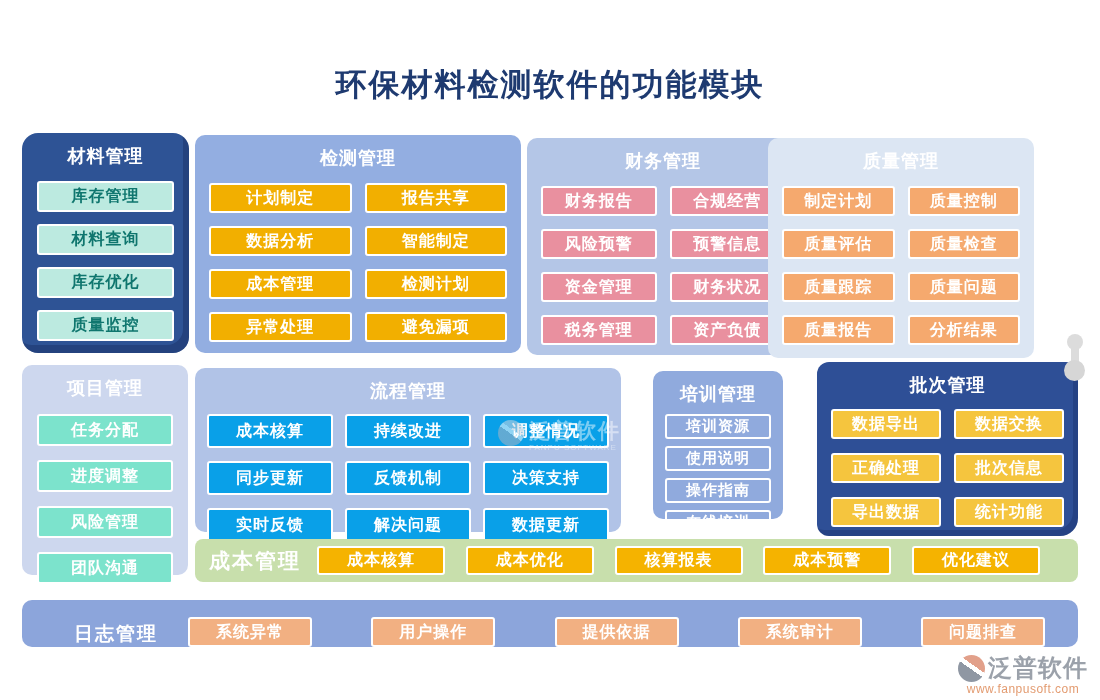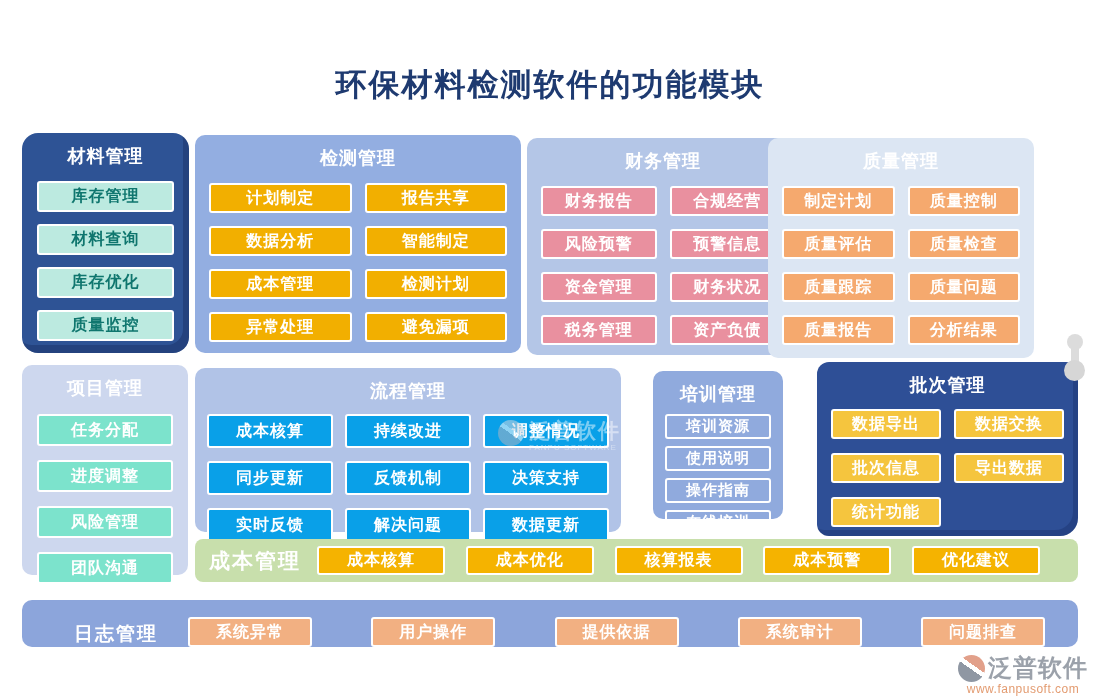--- a/index.html
+++ b/index.html
@@ -194,20 +194,21 @@
       <div class="btn btn-outline">操作指南</div>
       <div class="btn btn-outline">在线培训</div>
     </div>
   </div>
 
   <div class="panel p-batch">
     <div class="panel-title">批次管理</div>
     <div class="grid-2">
       <div class="btn btn-goldlt">数据导出</div>
       <div class="btn btn-goldlt">数据交换</div>
+      <div class="btn btn-goldlt">正确处理</div>
       <div class="btn btn-goldlt">批次信息</div>
       <div class="btn btn-goldlt">导出数据</div>
       <div class="btn btn-goldlt">统计功能</div>
     </div>
   </div>
 
   <div class="panel p-cost">
     <div class="row-title">成本管理</div>
     <div class="row-btns">
       <div class="btn btn-golddk">成本核算</div>

